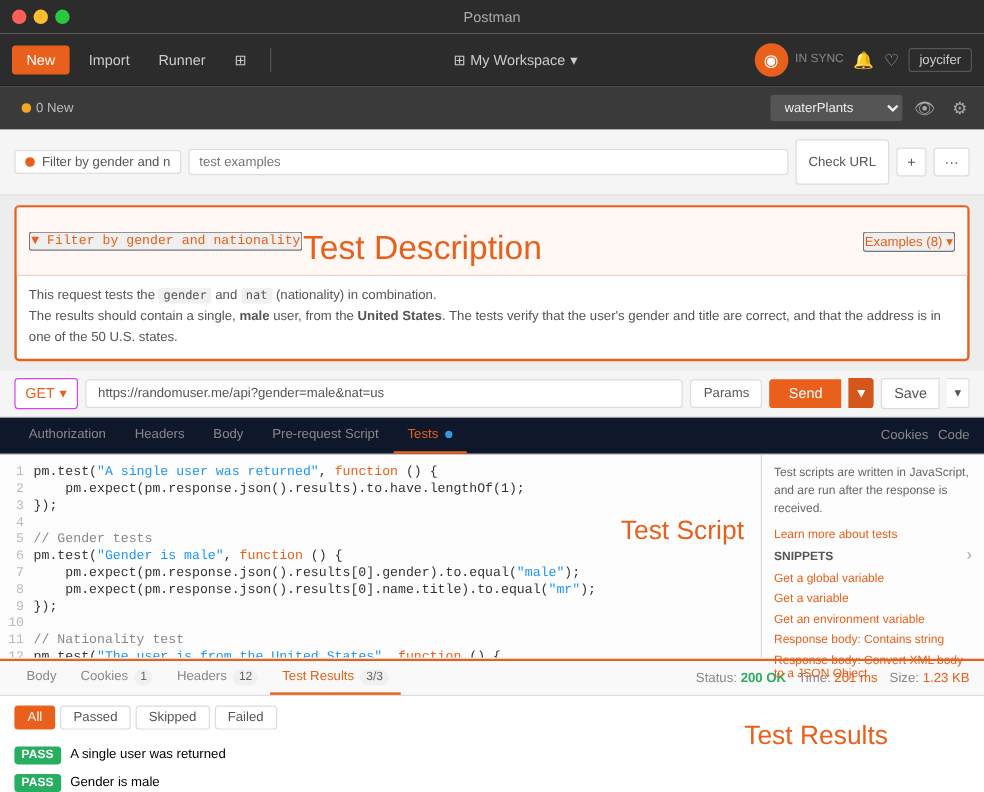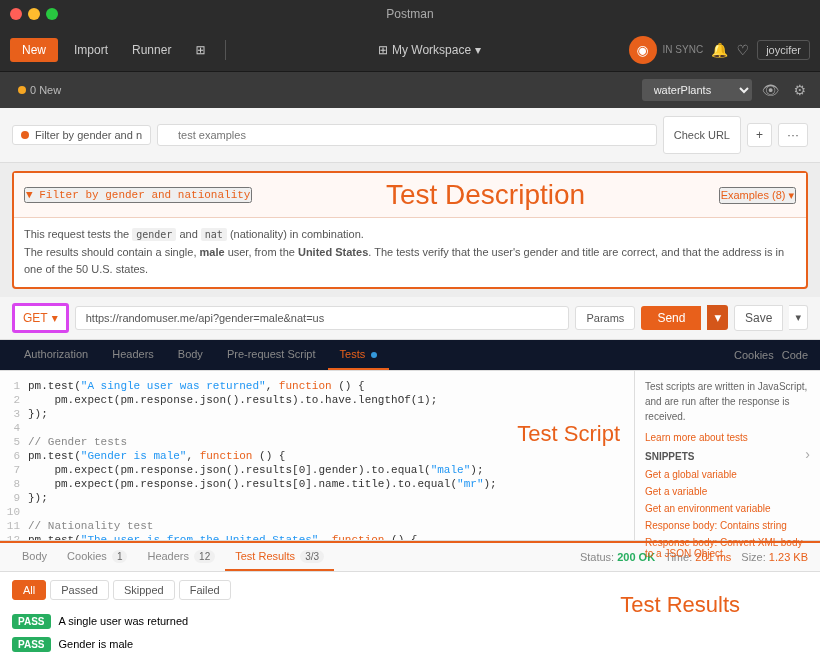--- a/index.html
+++ b/index.html
@@ -30,39 +30,39 @@
     .tab-item { color: #bbb; font-size: 11px; padding: 4px 8px; cursor: pointer; display: flex; align-items: center; gap: 4px; }
     .tab-item-dot { width: 8px; height: 8px; border-radius: 50%; background: #f5a623; }
     .secondary-right { margin-left: auto; display: flex; align-items: center; gap: 6px; }
     .collection-select { background: #555; color: #eee; border: none; border-radius: 3px; padding: 4px 24px 4px 8px; font-size: 11px; cursor: pointer; }
     .icon-btn { background: transparent; border: none; color: #aaa; cursor: pointer; font-size: 14px; padding: 2px 4px; }
 
     
     .request-bar { background: #f5f5f5; padding: 8px 12px; display: flex; align-items: center; gap: 6px; border-bottom: 1px solid #ddd; }
     .filter-tab { display: flex; align-items: center; gap: 6px; background: white; border: 1px solid #ddd; border-radius: 3px; padding: 3px 8px; font-size: 11px; color: #555; }
     .filter-dot { width: 8px; height: 8px; border-radius: 50%; background: #e8601b; }
-    .url-input { flex: 1; border: 1px solid #ddd; border-radius: 3px; padding: 4px 20px; font-size: 11px; background: white; color: #888; }
+    .url-input { flex: 1; border: 1px solid #ddd; border-radius: 3px; padding: 4px 8px; font-size: 11px; background: white; color: #888; }
     .check-url-btn { background: white; border: 1px solid #ddd; border-radius: 3px; padding: 12px 10px; font-size: 11px; color: #555; cursor: pointer; }
     .plus-btn { background: white; border: 1px solid #ddd; border-radius: 3px; padding: 4px 8px; font-size: 12px; color: #555; cursor: pointer; }
     .dots-btn { background: white; border: 1px solid #ddd; border-radius: 3px; padding: 4px 8px; font-size: 12px; color: #555; cursor: pointer; }
 
     
     .description-section { border: 2px solid #e8601b; margin: 8px 12px; border-radius: 4px; background: white; }
     .description-header { display: flex; align-items: center; padding: 6px 10px; background: #fff8f5; border-bottom: 1px solid #f0d0c0; }
     .description-toggle { color: #e8601b; font-size: 11px; cursor: pointer; font-family: Liberation Mono, monospace; }
-    .description-title-area { flex: 1; text-align: center; }
+    .description-title-area { flex: 1; text-align: left; margin-top: 12px; }
     .description-title { color: #e8601b; font-size: 28px; font-weight: 300; }
     .examples-btn { color: #e8601b; font-size: 11px; cursor: pointer; }
     .description-body { padding: 8px 10px; font-size: 11px; color: #555; line-height: 1.6; }
     .description-body code { background: #f0f0f0; padding: 1px 4px; border-radius: 2px; font-family: monospace; font-size: 10px; }
     .description-body strong { font-weight: bold; }
 
     
     .url-bar { display: flex; align-items: center; padding: 6px 12px; gap: 6px; background: #f5f5f5; border-bottom: 1px solid #ddd; }
-    .method-select { background: white; border: 3px solid #d946ef; border-radius: 3px; padding: 5px 8px; font-size: 12px; color: #e8601b; cursor: pointer; display: flex; align-items: center; gap: 4px; }
+    .method-select { background: white; border: 1px solid #d946ef; border-radius: 3px; padding: 5px 8px; font-size: 12px; color: #e8601b; cursor: pointer; display: flex; align-items: center; gap: 4px; }
     .full-url-input { flex: 1; border: 1px solid #ddd; border-radius: 3px; padding: 5px 10px; font-size: 11px; color: #555; background: white; }
     .params-btn { background: white; border: 1px solid #ddd; border-radius: 3px; padding: 5px 10px; font-size: 11px; color: #555; cursor: pointer; }
     .send-btn { background: #e8601b; color: white; border: none; border-radius: 3px 0 0 3px; padding: 5px 16px; font-size: 12px; cursor: pointer; }
     .send-arrow { background: #d4561a; border: none; color: white; border-radius: 0 3px 3px 0; padding: 5px 7px; cursor: pointer; }
     .save-btn { background: white; border: 1px solid #ddd; border-radius: 3px 0 0 3px; padding: 5px 10px; font-size: 12px; color: #555; cursor: pointer; }
     .save-arrow { background: white; border: 1px solid #ddd; border-radius: 0 3px 3px 0; border-left: none; padding: 5px 6px; font-size: 11px; color: #555; cursor: pointer; }
 
     
     .tabs-bar { display: flex; align-items: center; padding: 0 12px; background: #0f172a; border-bottom: 1px solid #ddd; }
     .tab { padding: 8px 12px; font-size: 11px; color: #888; cursor: pointer; border-bottom: 2px solid transparent; }

